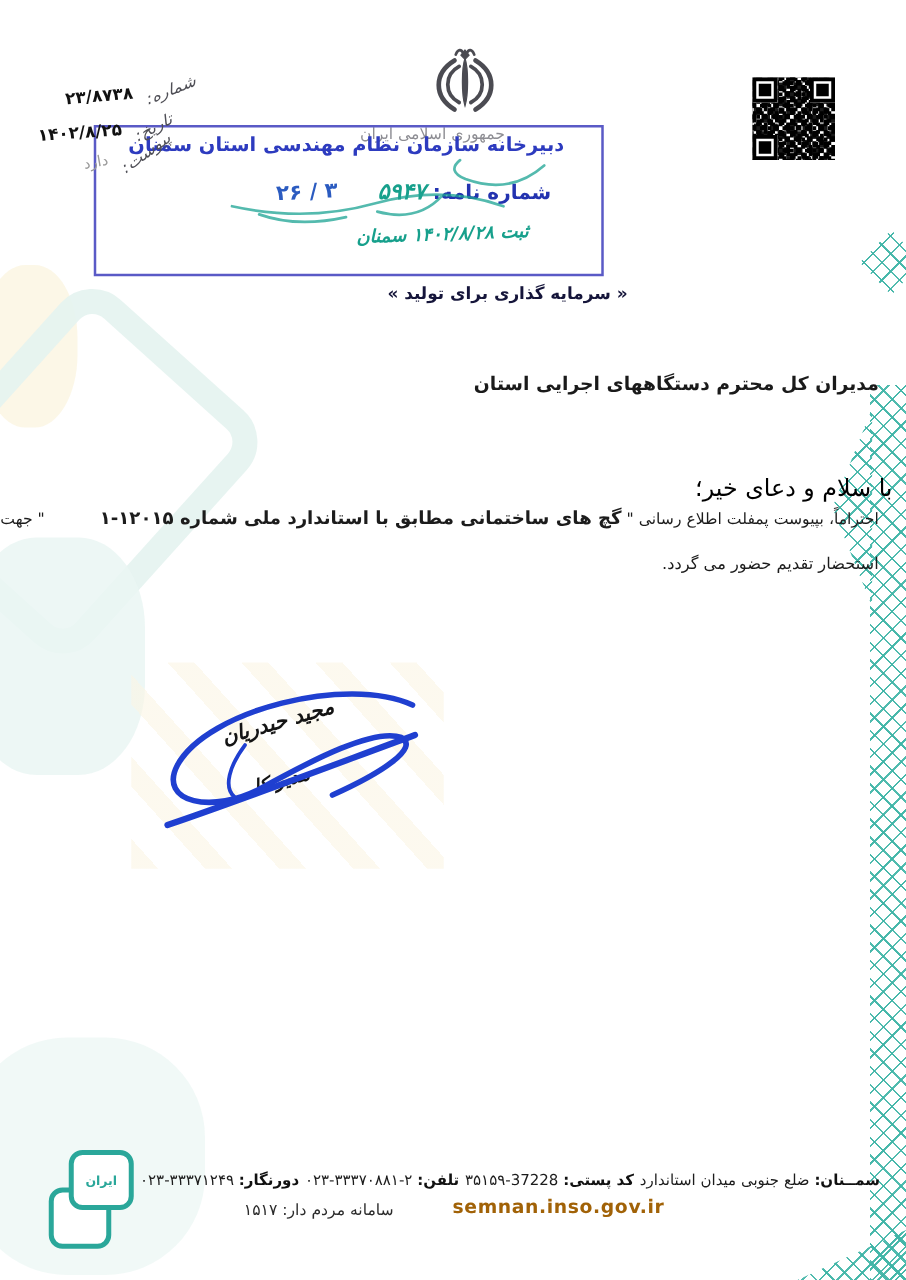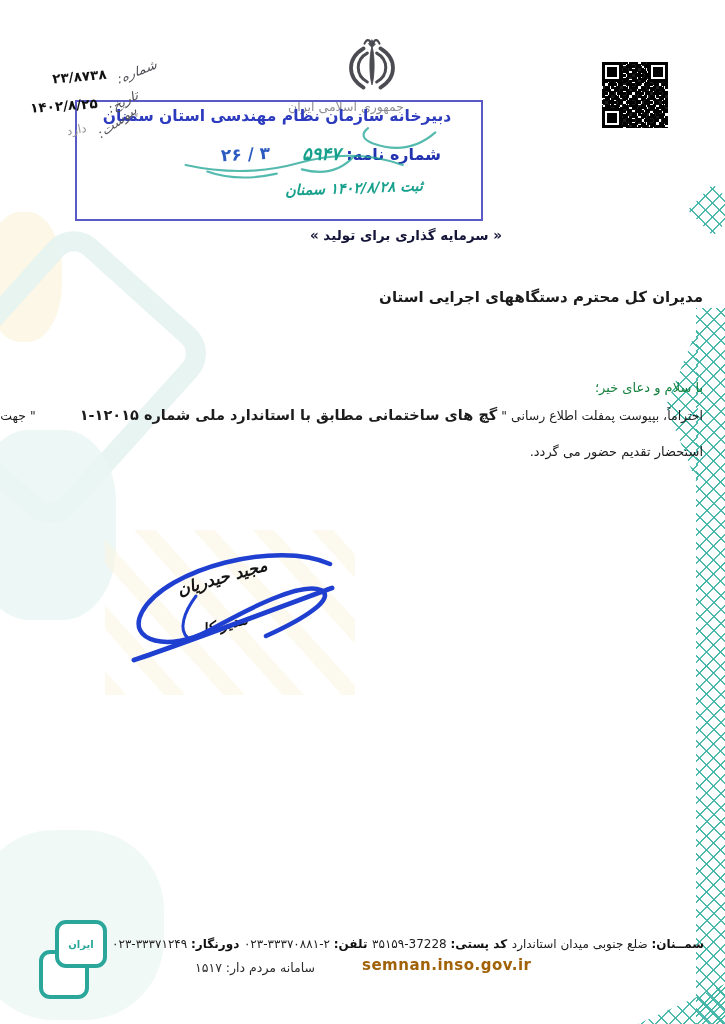--- a/index.html
+++ b/index.html
@@ -50,23 +50,23 @@
     background:
       repeating-conic-gradient(#000 0 25%,transparent 0 50%) 0 0/6px 6px,
       repeating-conic-gradient(#000 0 25%,transparent 0 50%) 3px 2px/9px 9px,
       repeating-conic-gradient(#1a1a1a 0 25%,transparent 0 50%) 1px 4px/13px 13px;}
   .finder{position:absolute;width:14px;height:14px;border:3px solid #000;background:#fff;}
   .finder::after{content:"";position:absolute;inset:2px;background:#000;}
   .f-tl{left:2px;top:2px;} .f-tr{right:2px;top:2px;} .f-bl{left:2px;bottom:2px;}
   
   .slogan{left:298px;top:227px;width:216px;text-align:center;direction:rtl;
           font-weight:bold;font-size:13.5px;color:#15153a;}
-  .recipient{right:22px;top:288px;direction:rtl;font-weight:bold;font-size:15px;white-space:nowrap;}
+  .recipient{right:22px;top:298px;direction:rtl;font-weight:bold;font-size:15px;white-space:nowrap;}
   .subject{right:22px;top:346px;direction:rtl;font-weight:bold;font-size:14px;white-space:nowrap;}
-  .salutation{right:22px;top:380px;direction:rtl;font-size:13px;color:#15803d;white-space:nowrap;}
+  .salutation{right:11px;top:380px;direction:rtl;font-size:19px;color:#000000;white-space:nowrap;}
   .bodyline1{right:22px;top:407px;direction:rtl;font-size:12.5px;white-space:nowrap;color:#1c1c1c;}
   .bodyline1 b{font-size:14.5px;margin-left:40px;}
   .bodyline2{right:22px;top:444px;direction:rtl;font-size:13px;color:#1c1c1c;}
   .num-ltr{direction:ltr;unicode-bidi:isolate;display:inline-block;}
   
   .sig{left:118px;top:538px;width:230px;height:150px;}
   .sig-name{position:absolute;left:58px;top:30px;transform:rotate(-16deg);direction:rtl;
             font-weight:bold;font-style:italic;font-size:16.5px;color:#141414;white-space:nowrap;}
   .sig-title{position:absolute;left:78px;top:78px;transform:rotate(-14deg);direction:rtl;
              font-weight:bold;font-style:italic;font-size:15px;color:#141414;}

